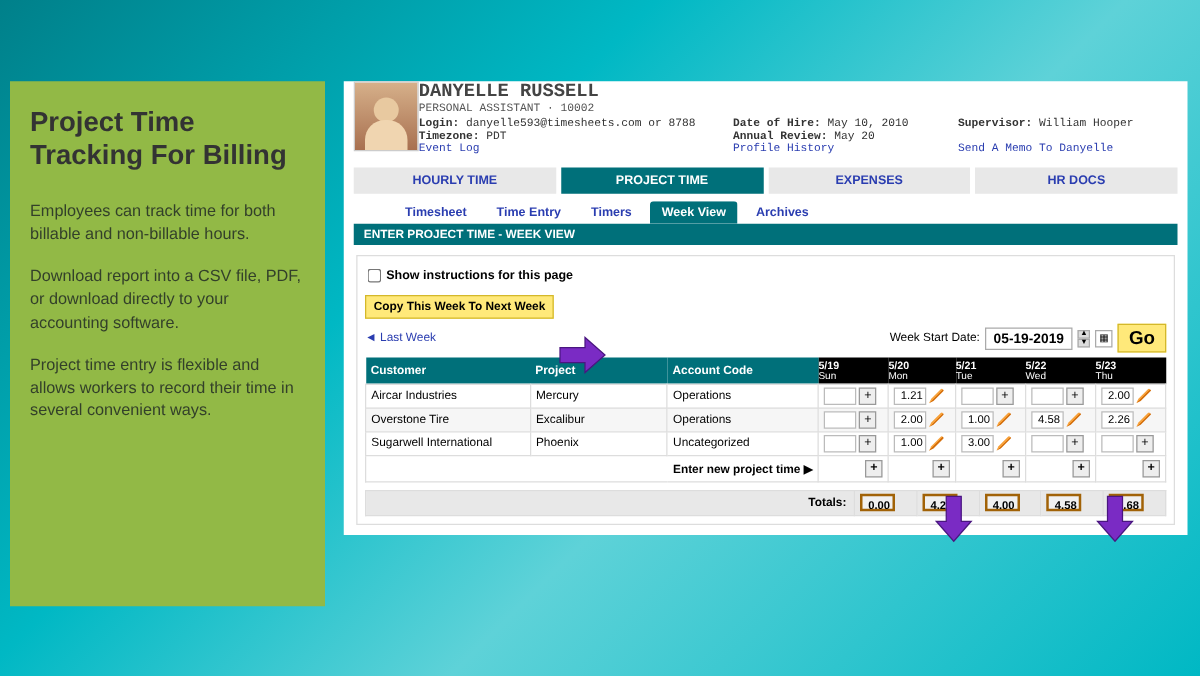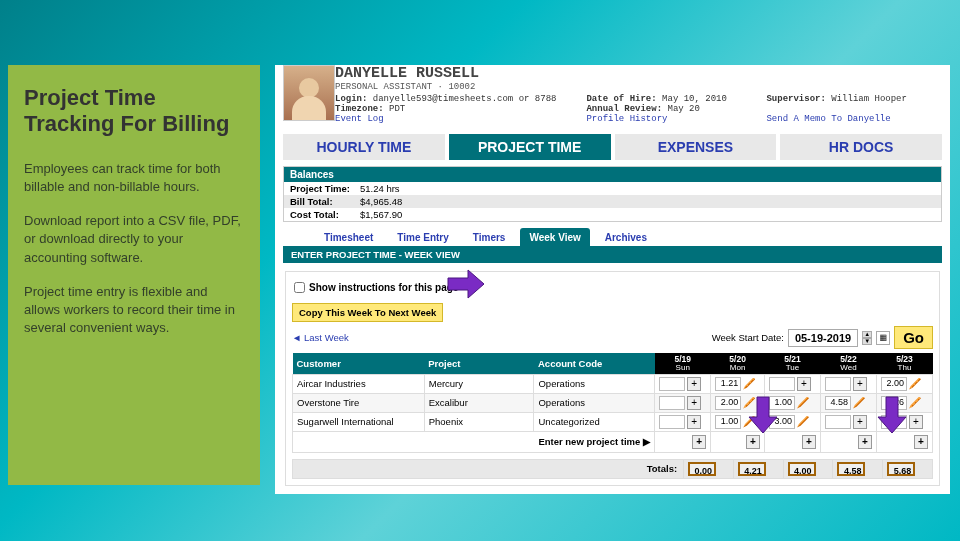--- a/index.html
+++ b/index.html
@@ -64,21 +64,21 @@
   .emp-role { font-size:9px; color:#555; margin-bottom:2px; }
   .meta-row { display:flex; gap:30px; font-size:9px; color:#333; margin-top:2px;}
   .meta-col { min-width:150px; }
   .meta-row b { font-weight:600; }
   .link { color:#2a3db0; cursor:pointer; }
   .main-tabs {
     display:flex; gap:4px; padding:0 8px; margin-top:4px;
   }
   .main-tab {
     flex:1; text-align:center; padding:5px 0;
-    background:#e8e8e8; color:#2a3db0; font-weight:600; font-size:14px;
+    background:#e8e8e8; color:#2a3db0; font-weight:600; font-size:10px;
     cursor:pointer;
   }
   .main-tab.active { background:#00707a; color:#fff; }
   .balances {
     margin:6px 8px 0 8px; border:1px solid #ccc;
   }
   .balances-head {
     background:#00707a; color:#fff; font-weight:600; padding:2px 6px; font-size:10px;
   }
   .bal-row { display:flex; font-size:9.5px; padding:1px 6px; }
@@ -107,21 +107,21 @@
   }
   .week-nav { display:flex; align-items:center; justify-content:space-between; margin:4px 0 4px 0;}
   .last-week { color:#2a3db0; font-size:9.5px; cursor:pointer;}
   .week-start { display:flex; align-items:center; gap:4px; font-size:9.5px;}
   .date-box { border:1px solid #aaa; padding:2px 6px; font-size:11px; font-weight:600; background:#fff;}
   .stepper { display:flex; flex-direction:column; }
   .stepper span { width:10px; height:7px; background:#ddd; border:1px solid #aaa; font-size:6px; line-height:5px; text-align:center; cursor:pointer;}
   .go-btn { background:#ffe97a; border:1px solid #d4b82a; padding:2px 8px; font-size:15px; font-weight:600; cursor:pointer;}
   table.grid { width:100%; border-collapse:collapse; font-size:9.5px; }
   .grid th { background:#00707a; color:#fff; text-align:left; padding:3px 4px; font-weight:600;}
-  .grid th.day { background:#000; color:#fff; text-align:center; font-size:8.5px; line-height:1; padding:2px 0; width:42px;}
+  .grid th.day { background:#000; color:#fff; font-size:8.5px; line-height:1; padding:2px 0; width:42px;}
   .grid th.day .dn { font-weight:400; display:block; font-size:8px;}
   .grid td { border:1px solid #ddd; padding:2px 4px; background:#fff; }
   .grid tbody tr:nth-child(even) td { background:#f6f6f6; }
   .cell-in { display:flex; align-items:center; gap:2px; }
   .val-input {
     width:26px; height:14px; border:1px solid #bbb; background:#fff;
     font-size:9px; padding:0 2px; text-align:right;
   }
   .plus-btn {
     width:14px; height:14px; border:1px solid #999; background:#eee;
@@ -183,35 +183,20 @@
     </div>
   </div>
 
   <div class="main-tabs">
     <div class="main-tab">HOURLY TIME</div>
     <div class="main-tab active">PROJECT TIME</div>
     <div class="main-tab">EXPENSES</div>
     <div class="main-tab">HR DOCS</div>
   </div>
 
-  <div class="balances">
-    <div class="balances-head">Balances</div>
-    <div class="bal-row">
-        <span class="bal-label">Project Time:</span>
-        <span>51.24 hrs</span>
-      </div>
-    <div class="bal-row highlight">
-        <span class="bal-label">Bill Total:</span>
-        <span>$4,965.48</span>
-      </div>
-    <div class="bal-row">
-        <span class="bal-label">Cost Total:</span>
-        <span>$1,567.90</span>
-      </div>
-  </div>
 
   <div class="sub-tabs">
     <span class="sub-tab">Timesheet</span>
     <span class="sub-tab">Time Entry</span>
     <span class="sub-tab">Timers</span>
     <span class="sub-tab active">Week View</span>
     <span class="sub-tab">Archives</span>
   </div>
   <div class="section-bar">ENTER PROJECT TIME - WEEK VIEW</div>
 

